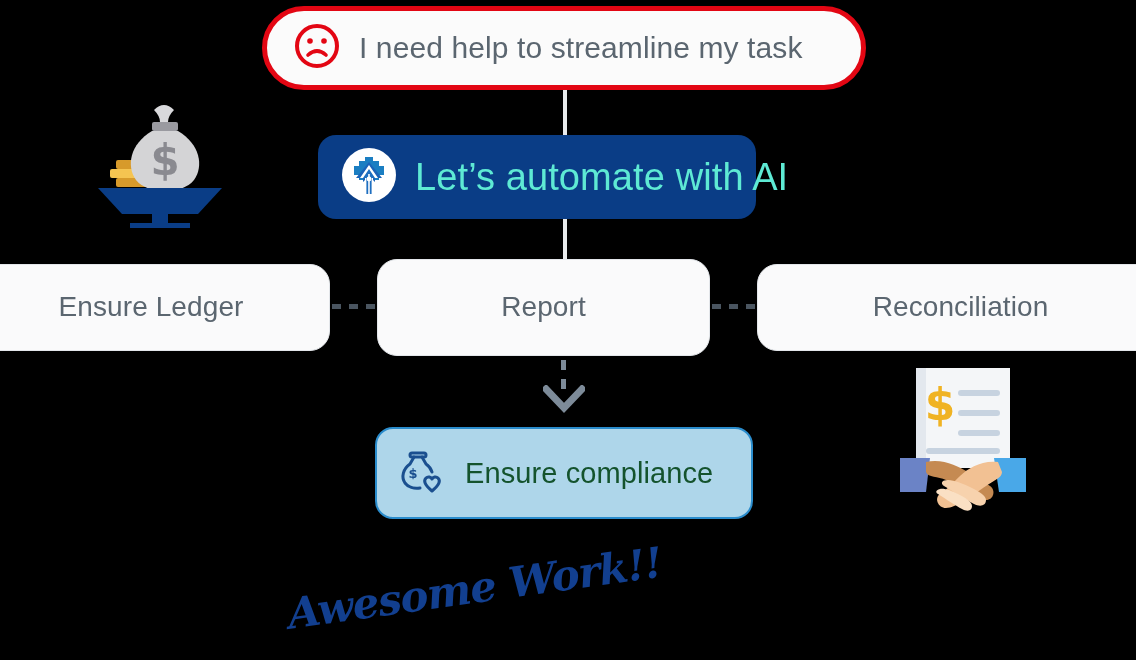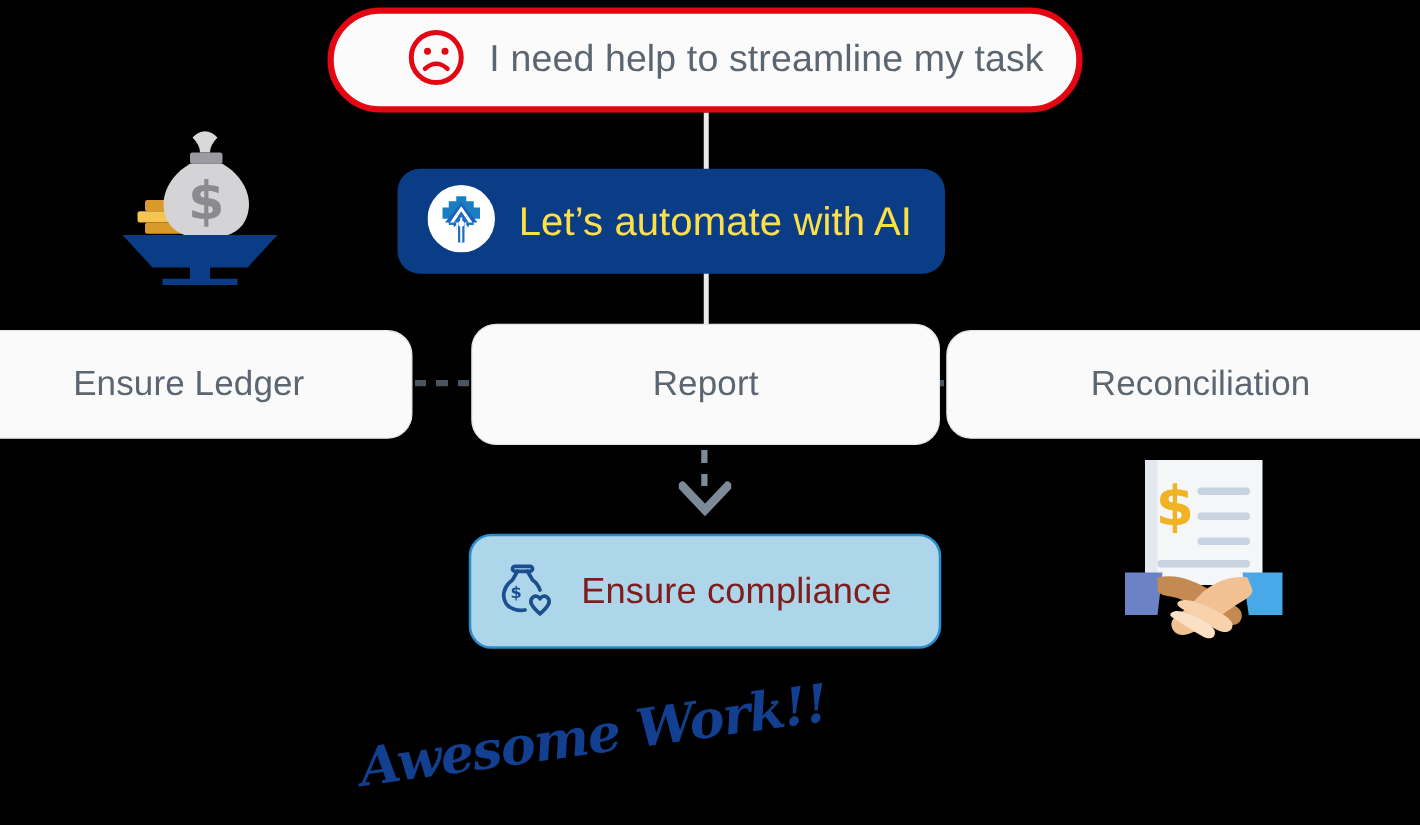--- a/index.html
+++ b/index.html
@@ -43,43 +43,42 @@
   
   .pill-alert {
     position: absolute;
     display: flex;
     align-items: center;
     background: #fbfbfb;
     border: 5px solid #e30613;
     border-radius: 48px;
     box-sizing: border-box;
     padding: 0 26px;
-    justify-content: flex-end;
   }
   .pill-alert .label {
     font-size: 30px;
     color: #5b6670;
     letter-spacing: 0.1px;
     margin-left: 18px;
     white-space: nowrap;
   }
 
   
   .card-ai {
     position: absolute;
     display: flex;
     align-items: center;
     background: #0a3d86;
     border-radius: 18px;
     box-sizing: border-box;
     padding: 0 24px;
   }
   .card-ai .label {
-    font-size: 32px;
-    color: #fde047;
+    font-size: 38px;
+    color: #5eead4;
     margin-left: 19px;
     white-space: nowrap;
     letter-spacing: 0.1px;
   }
 
   
   .card-plain {
     position: absolute;
     display: flex;
     align-items: center;
@@ -104,21 +103,21 @@
     display: flex;
     align-items: center;
     background: #aed6ea;
     border: 2px solid #2a8ccc;
     border-radius: 18px;
     box-sizing: border-box;
     padding: 0 20px;
   }
   .card-compliance .label {
     font-size: 29px;
-    color: #7f1d1d;
+    color: #14532d;
     margin-left: 20px;
     white-space: nowrap;
     letter-spacing: 0.1px;
   }
 
   
   .illus { position: absolute; }
 
   
   .handwritten {
@@ -181,21 +180,21 @@
     </span>
     <span class="label">Let’s automate with AI</span>
   </div>
 
   <div class="card-plain" style="left:-28px; top:264px; width:358px; height:87px;">
     <span class="label">
       <span>Ensure Ledger</span>
     </span>
   </div>
 
-  <div class="card-plain" style="left:377px; top:259px; width:375px; height:97px;">
+  <div class="card-plain" style="left:377px; top:259px; width:333px; height:97px;">
     <span class="label">
       <span>Report</span>
     </span>
   </div>
 
   <div class="card-plain" style="left:757px; top:264px; width:407px; height:87px;">
     <span class="label">
       <span>Reconciliation</span>
     </span>
   </div>

